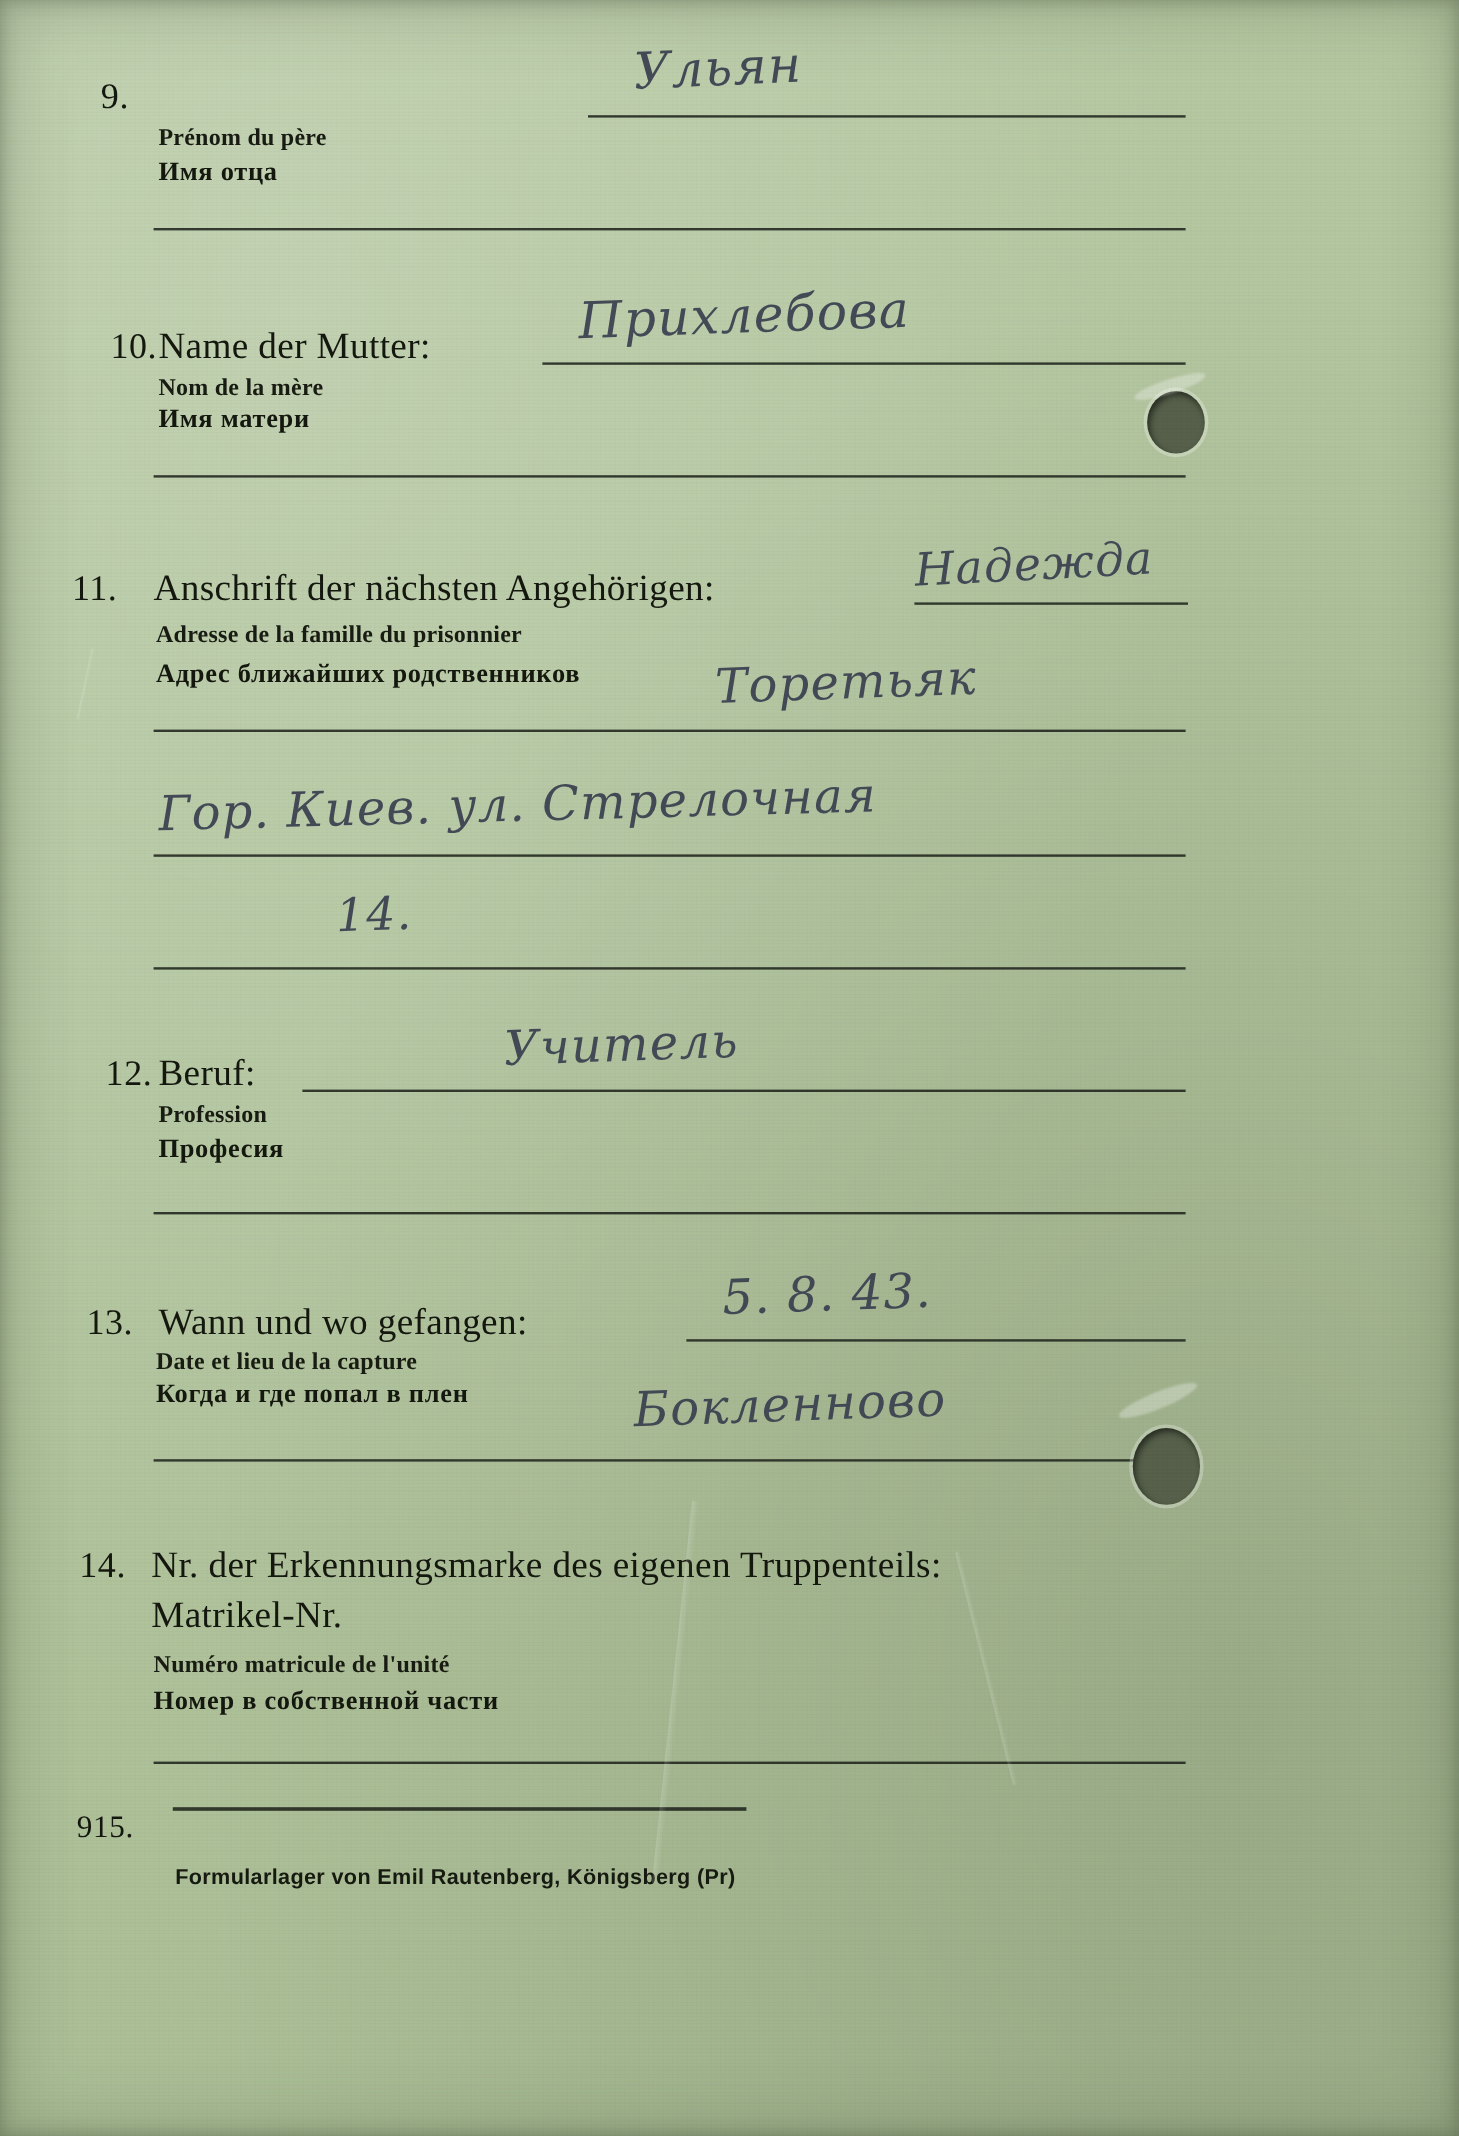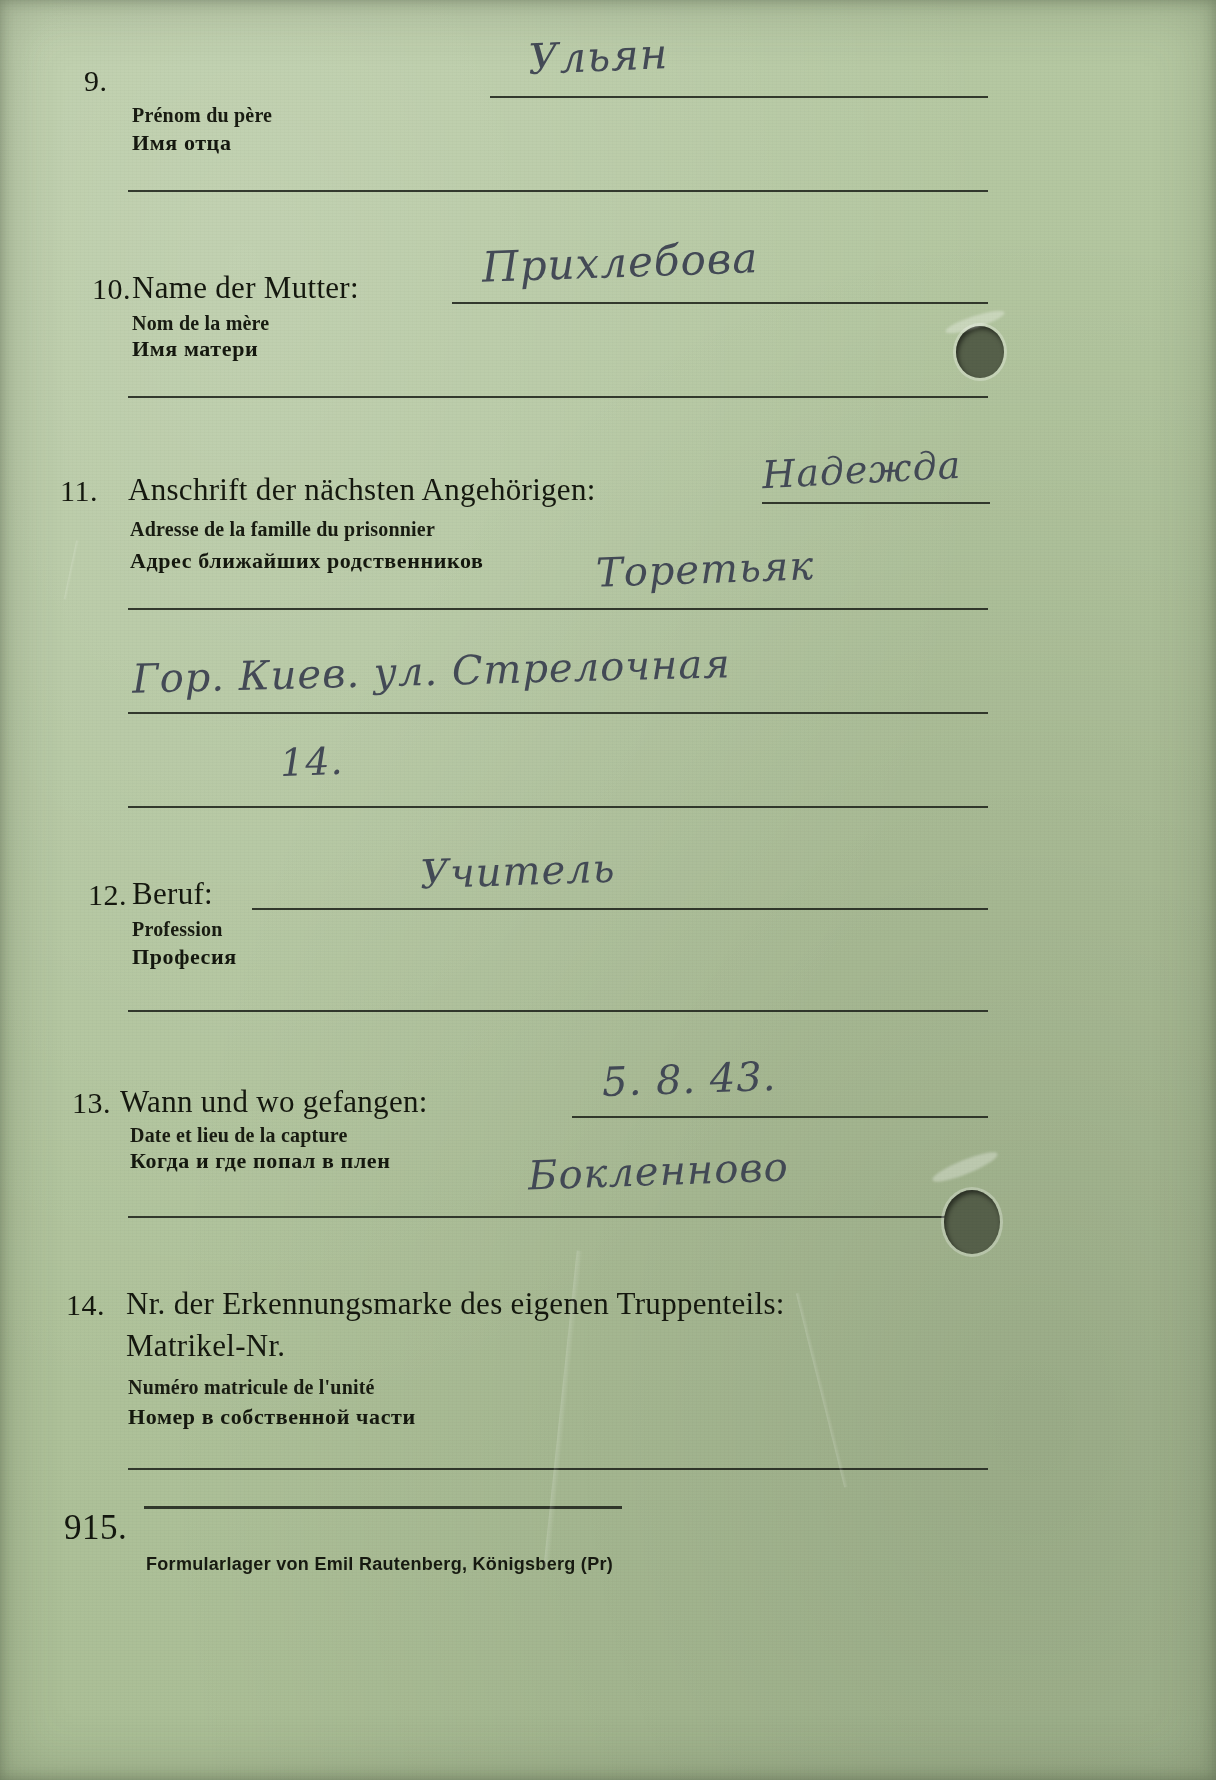--- a/index.html
+++ b/index.html
@@ -104,21 +104,21 @@
     color: #3a4050;
     white-space: nowrap;
     opacity: 0.92;
     letter-spacing: 1px;
   }
 
   
   .footer-num {
     position: absolute;
     font-family: "Liberation Serif", serif;
-    font-size: 35px;
+    font-size: 26px;
     color: #14170f;
     letter-spacing: 0.5px;
   }
   .footer-imprint {
     position: absolute;
     font-family: "Liberation Sans", sans-serif;
     font-size: 18px;
     font-weight: bold;
     color: #171a11;
     letter-spacing: 0.3px;
@@ -185,21 +185,21 @@
 
     <div class="num" style="left:72px; top:878px;margin-left:16px;">12.</div>
     <div class="de" style="left:132px; top:876px;">Beruf:</div>
     <div class="fr" style="left:132px; top:918px;">Profession</div>
     <div class="ru" style="left:132px; top:944px;">Професия</div>
     <div class="rule" style="left:252px; top:908px; width:736px;"></div>
     <div class="rule" style="left:128px; top:1010px; width:860px;"></div>
     <div class="hw" style="left:420px; top:848px; font-size:40px; transform:rotate(-2deg);">Учитель</div>
 
     <div class="num" style="left:72px; top:1086px;">13.</div>
-    <div class="de" style="left:120px; top:1084px;">Wann und wo gefangen:</div>
+    <div class="de" style="left:132px; top:1084px;">Wann und wo gefangen:</div>
     <div class="fr" style="left:130px; top:1124px;">Date et lieu de la capture</div>
     <div class="ru" style="left:130px; top:1148px;">Когда и где попал в плен</div>
     <div class="rule" style="left:572px; top:1116px; width:416px;"></div>
     <div class="rule" style="left:128px; top:1216px; width:860px;"></div>
     <div class="hw" style="left:602px; top:1056px; font-size:40px; transform:rotate(-2deg);">5. 8. 43.</div>
     <div class="hw" style="left:528px; top:1148px; font-size:40px; transform:rotate(-2deg);">Бокленново</div>
 
     <div class="num" style="left:66px; top:1288px;">14.</div>
     <div class="de" style="left:126px; top:1286px;">Nr. der Erkennungsmarke des eigenen Truppenteils:</div>
     <div class="de" style="left:126px; top:1328px;">Matrikel-Nr.</div>

